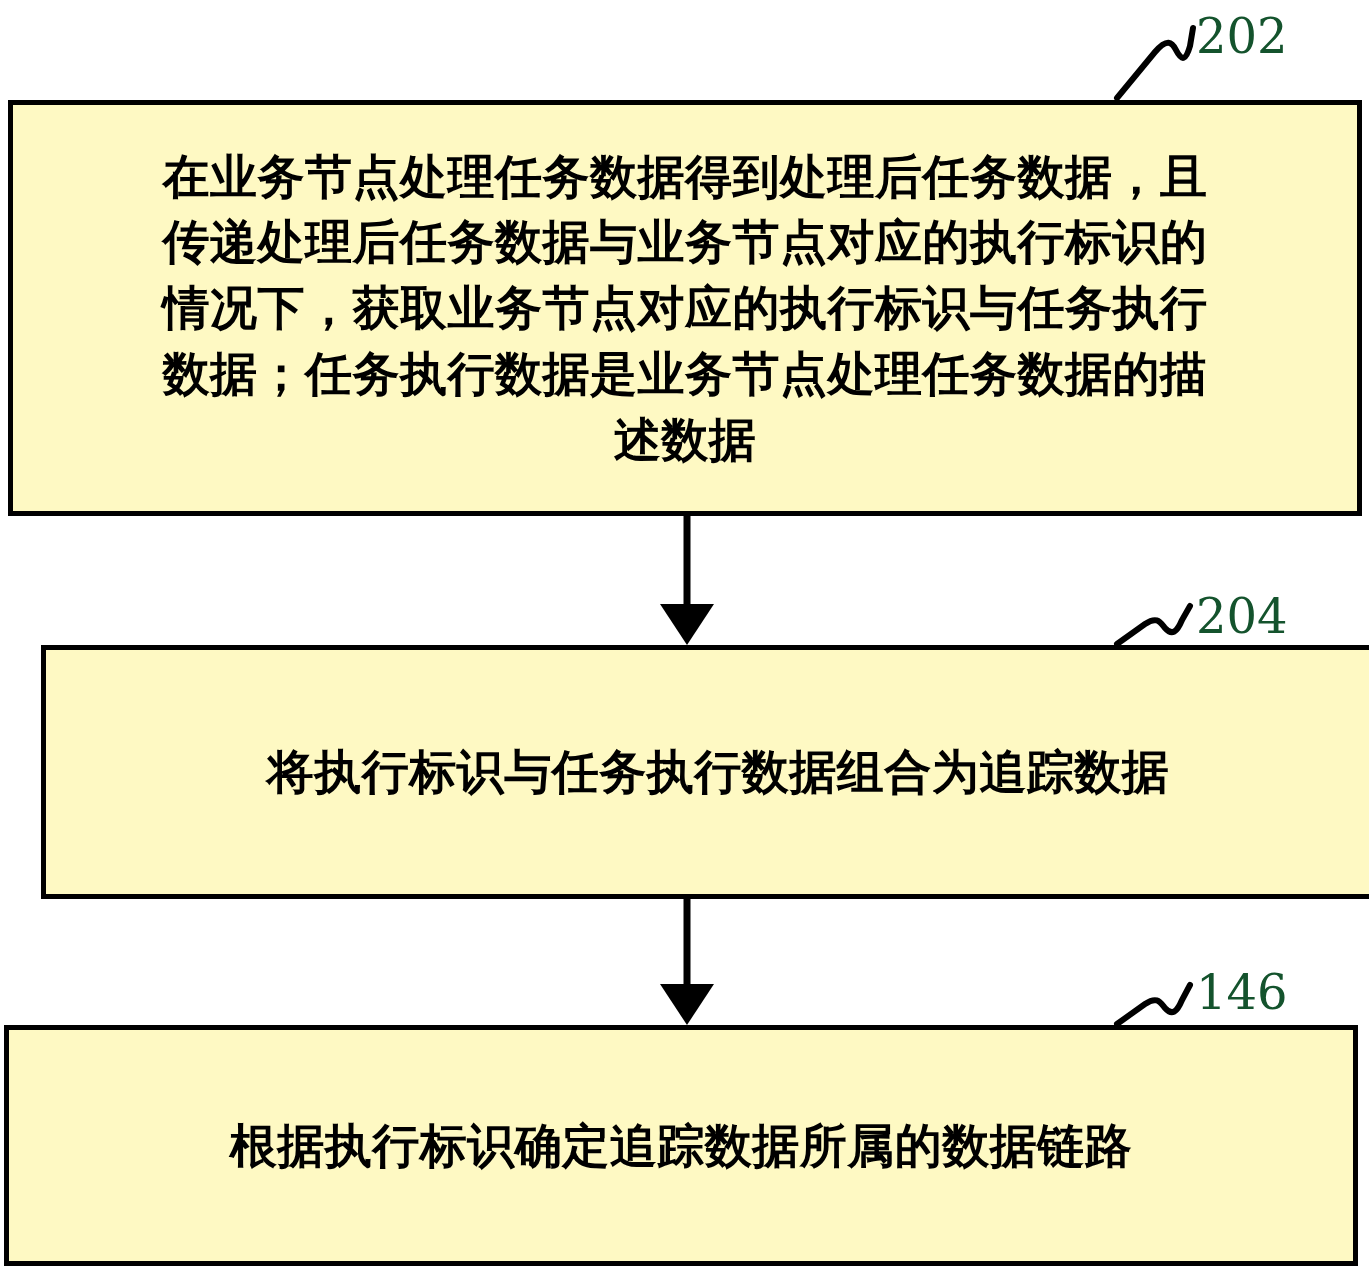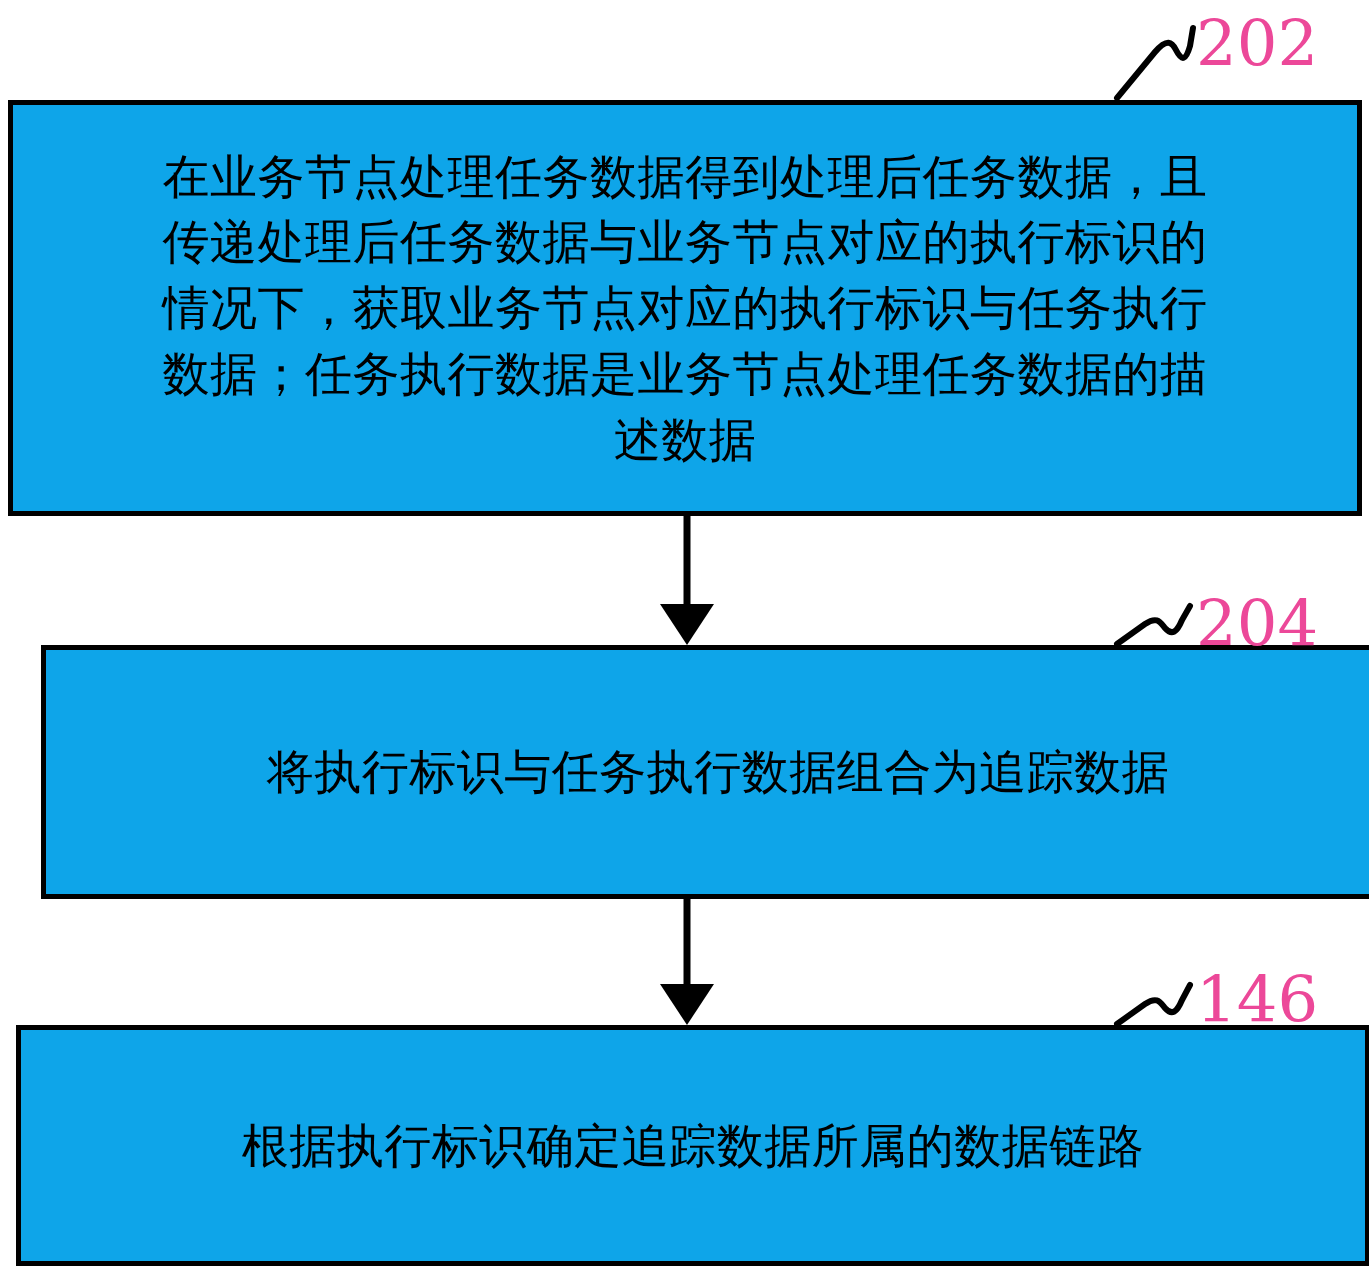--- a/index.html
+++ b/index.html
@@ -17,58 +17,59 @@
     height: 1286px;
     background: #ffffff;
     overflow: hidden;
   }
 
   
   .proc-box {
     position: absolute;
     box-sizing: border-box;
     border: 5px solid #000000;
-    background: #0ea5e9;
+    background: #fef9c3;
     display: flex;
     align-items: center;
     justify-content: center;
+    font-weight: bold;
   }
   .proc-text {
     font-family: "DejaVu Serif", "Liberation Serif", serif;
     color: #000000;
     text-align: center;
     line-height: 1.40;
     letter-spacing: 0.5px;
     white-space: pre-line;
     padding: 0 30px;
   }
   #box-202 { left: 8px;  top: 100px;  width: 1354px; height: 416px; }
   #box-204 { left: 8px;  top: 645px;  width: 1354px; height: 254px; margin-left: 33px; }
-  #box-206 { left: 16px;  top: 1025px; width: 1354px; height: 241px; }
+  #box-206 { left: 4px;  top: 1025px; width: 1354px; height: 241px; }
 
   #box-202 .proc-text { font-size: 47px; }
   #box-204 .proc-text { font-size: 47px; }
   #box-206 .proc-text { font-size: 47px; }
 
   
   .connector {
     position: absolute;
     left: 0;
     top: 0;
     width: 1369px;
     height: 1286px;
     pointer-events: none;
   }
 
   
   .ref-num {
     position: absolute;
     font-family: "DejaVu Serif", "Liberation Serif", serif;
-    font-size: 64px;
-    color: #ec4899;
+    font-size: 48px;
+    color: #14532d;
     line-height: 1;
     white-space: nowrap;
   }
   #ref-202 { left: 1196px; top: 12px; }
   #ref-204 { left: 1196px; top: 592px; text-align: center; }
   #ref-206 { left: 1196px; top: 968px; }
 </style>
 </head>
 <body>
 

